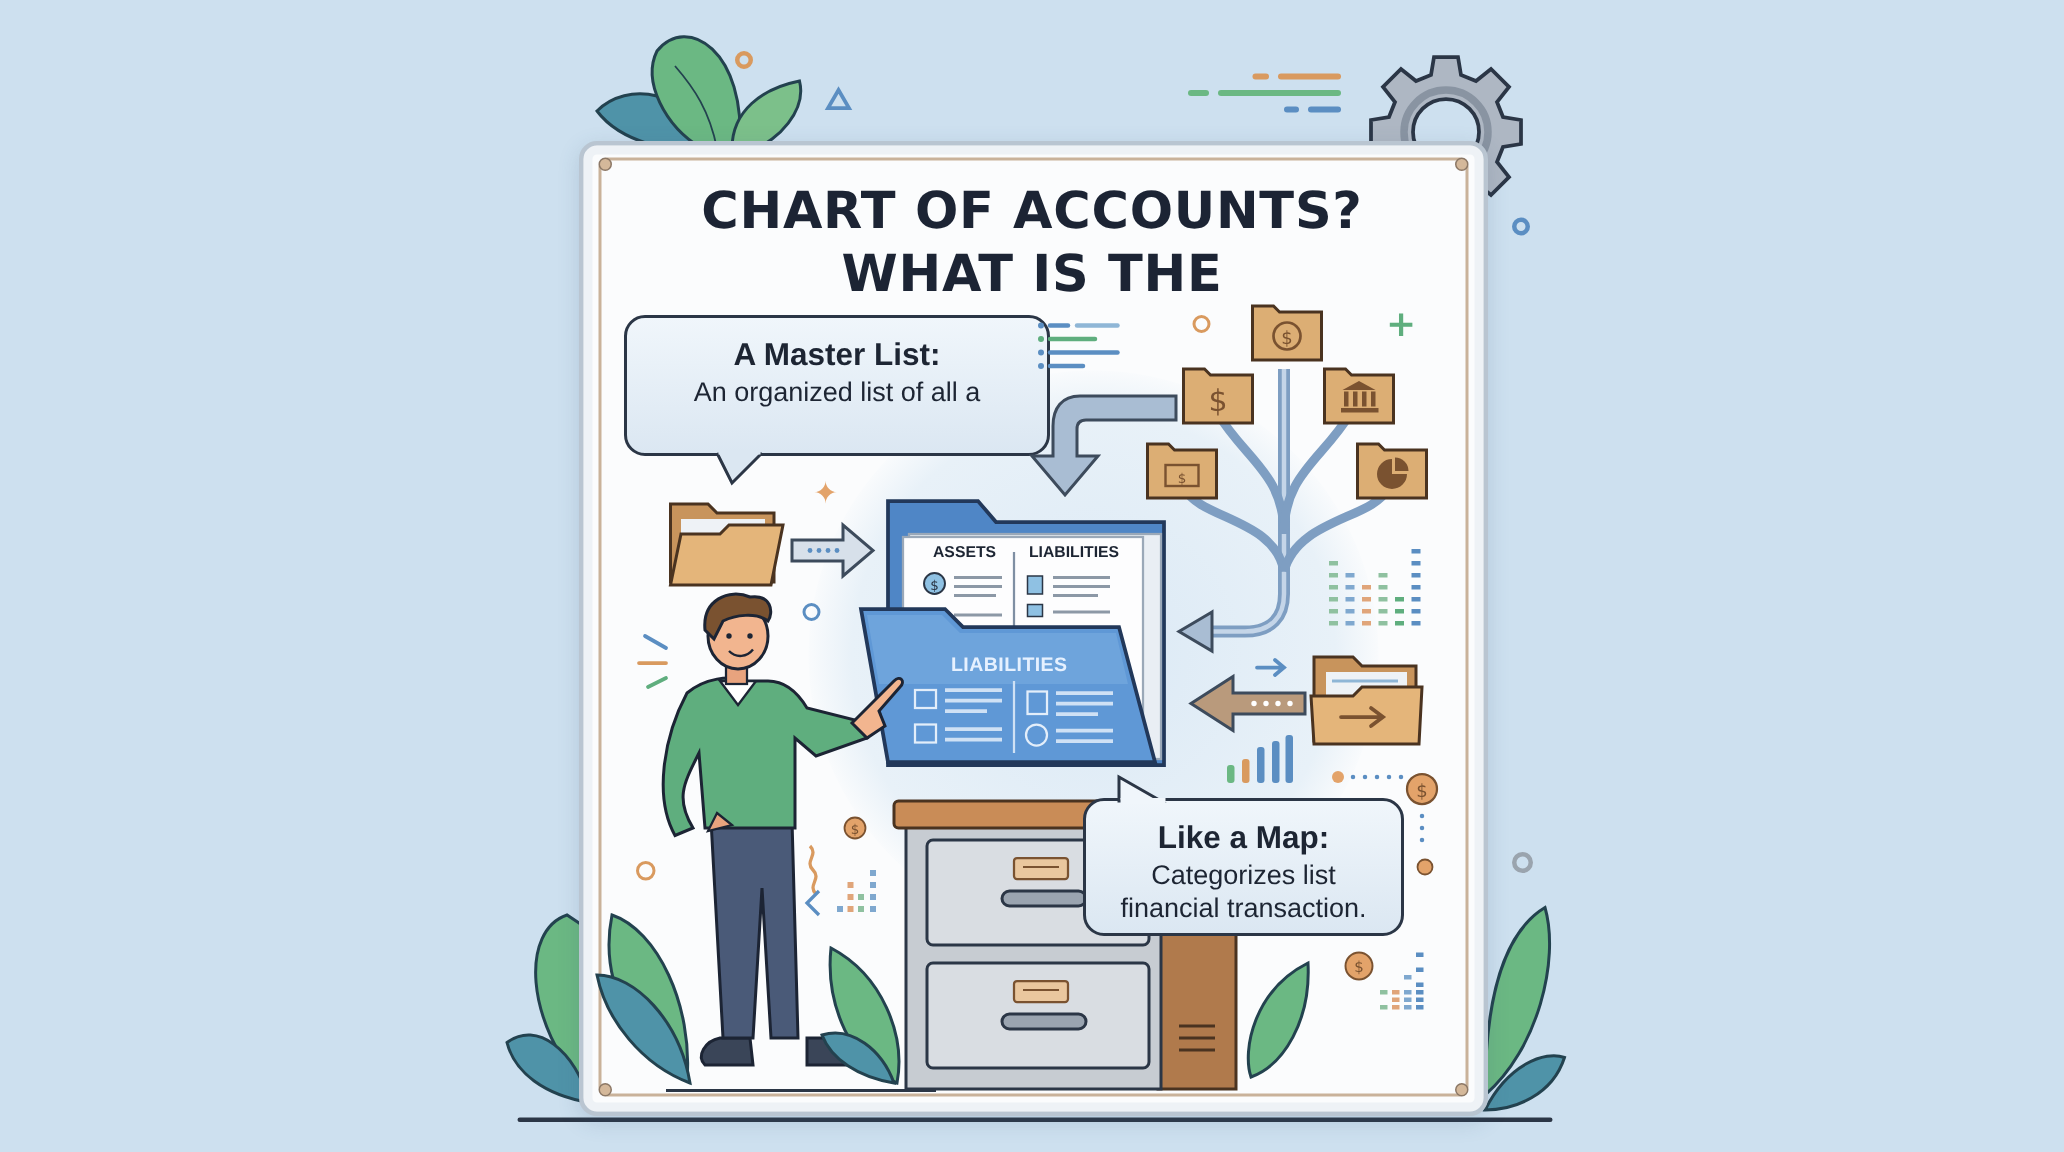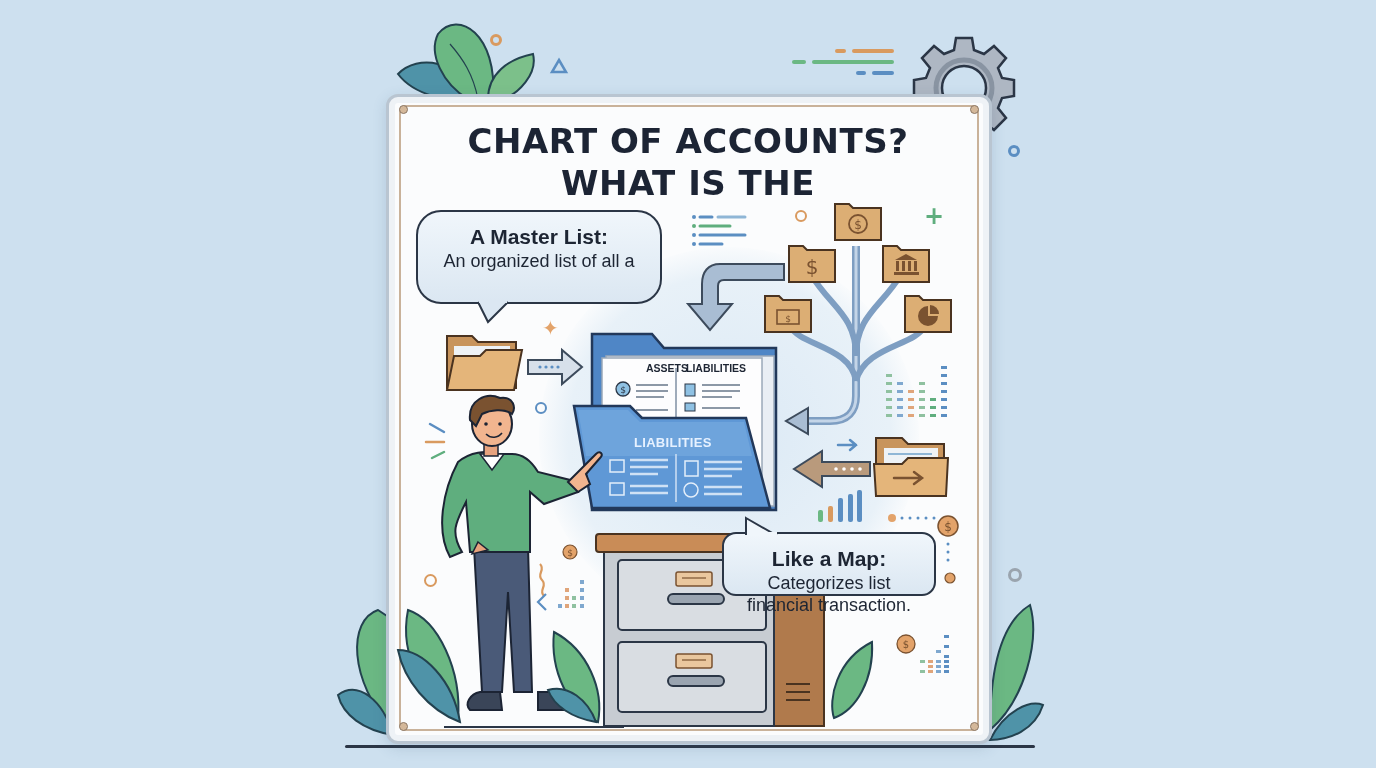--- a/index.html
+++ b/index.html
@@ -93,21 +93,21 @@
   <div class="abs rivet" style="left:10px;bottom:10px;"></div>
   <div class="abs rivet" style="right:10px;bottom:10px;"></div>
   <div class="abs" style="left:150px;top:150px;width:380px;height:380px;border-radius:50%;background:radial-gradient(circle, #dbe9f5 0%, #e8f1f8 60%, rgba(251,252,253,0) 72%);"></div>
 </div>
 
 <div class="abs title">
   <div>CHART OF ACCOUNTS?</div>
   <div>WHAT IS THE</div>
 </div>
 
-<div class="abs bubble" style="left:416px;top:210px;width:246px;height:94px;padding-top:12px;border-radius:25px;">
+<div class="abs bubble" style="left:416px;top:210px;width:284px;height:94px;padding-top:12px;">
   <div class="b-title">A Master List:</div>
   <div class="b-text">An organized list of all a</div>
 </div>
 <div class="abs" style="left:476px;top:300px;">
   <svg width="40" height="26">
       <path d="M2 2 L12 22 L32 2" fill="#dbe7f2" stroke="#2b3646" stroke-width="2"></path>
       <rect x="3" y="0" width="28" height="3" fill="#dbe7f2"></rect>
     </svg>
 </div>
 
@@ -160,21 +160,21 @@
     <line x1="58" y1="167" x2="96" y2="167" stroke="#cfe1f5" stroke-width="2.5"></line>
     <rect x="113" y="135" width="13" height="15" fill="none" stroke="#e3eefa" stroke-width="1.5"></rect>
     <circle cx="119" cy="164" r="7" fill="none" stroke="#e3eefa" stroke-width="1.5"></circle>
     <line x1="132" y1="136" x2="170" y2="136" stroke="#cfe1f5" stroke-width="2.5"></line>
     <line x1="132" y1="143" x2="170" y2="143" stroke="#cfe1f5" stroke-width="2.5"></line>
     <line x1="132" y1="150" x2="160" y2="150" stroke="#cfe1f5" stroke-width="2.5"></line>
     <line x1="132" y1="161" x2="170" y2="161" stroke="#cfe1f5" stroke-width="2.5"></line>
     <line x1="132" y1="168" x2="170" y2="168" stroke="#cfe1f5" stroke-width="2.5"></line>
   </svg>
 </div>
-<div class="abs doc-label" style="left:622px;top:362px;margin-left:24px;">ASSETS</div>
+<div class="abs doc-label" style="left:622px;top:362px;">ASSETS</div>
 <div class="abs doc-label" style="left:686px;top:362px;">LIABILITIES</div>
 <div class="abs folder-front-label" style="left:634px;top:435px;">LIABILITIES</div>
 
 <div class="abs" style="left:680px;top:252px;">
   <svg width="110" height="80" viewBox="0 0 110 80">
     <path d="M104 12 L40 12 C28 12 22 20 22 32 L22 52 L8 52 L30 78 L52 52 L38 52 L38 34 C38 30 40 28 44 28 L104 28Z" fill="#a9bdd3" stroke="#3d4b5c" stroke-width="2"></path>
   </svg>
 </div>
 <div class="abs" style="left:690px;top:212px;">
   <svg width="70" height="40">
@@ -400,21 +400,21 @@
     <rect x="80" y="40" width="36" height="14" rx="2" fill="#eac79e" stroke="#7a5230" stroke-width="1.5"></rect>
     <line x1="86" y1="46" x2="110" y2="46" stroke="#7a5230" stroke-width="1.2"></line>
     <rect x="72" y="62" width="56" height="10" rx="5" fill="#9aa4b0" stroke="#2b3646" stroke-width="2"></rect>
     <rect x="22" y="110" width="148" height="70" rx="4" fill="#d9dde2" stroke="#2b3646" stroke-width="2"></rect>
     <rect x="80" y="122" width="36" height="14" rx="2" fill="#eac79e" stroke="#7a5230" stroke-width="1.5"></rect>
     <line x1="86" y1="128" x2="110" y2="128" stroke="#7a5230" stroke-width="1.2"></line>
     <rect x="72" y="144" width="56" height="10" rx="5" fill="#9aa4b0" stroke="#2b3646" stroke-width="2"></rect>
   </svg>
 </div>
 
-<div class="abs bubble" style="left:722px;top:532px;width:214px;height:64px;padding-top:12px;">
+<div class="abs bubble" style="left:722px;top:532px;width:214px;height:92px;padding-top:12px;">
   <div class="b-title">Like a Map:</div>
   <div class="b-text">Categorizes list</div>
   <div class="b-text">financial transaction.</div>
 </div>
 <div class="abs" style="left:744px;top:516px;">
   <svg width="40" height="20">
       <path d="M2 2 L30 18 L2 18Z" fill="#f0f6fb" stroke="#2b3646" stroke-width="2"></path>
       <rect x="3" y="16" width="30" height="4" fill="#f0f6fb"></rect>
     </svg>
 </div>

